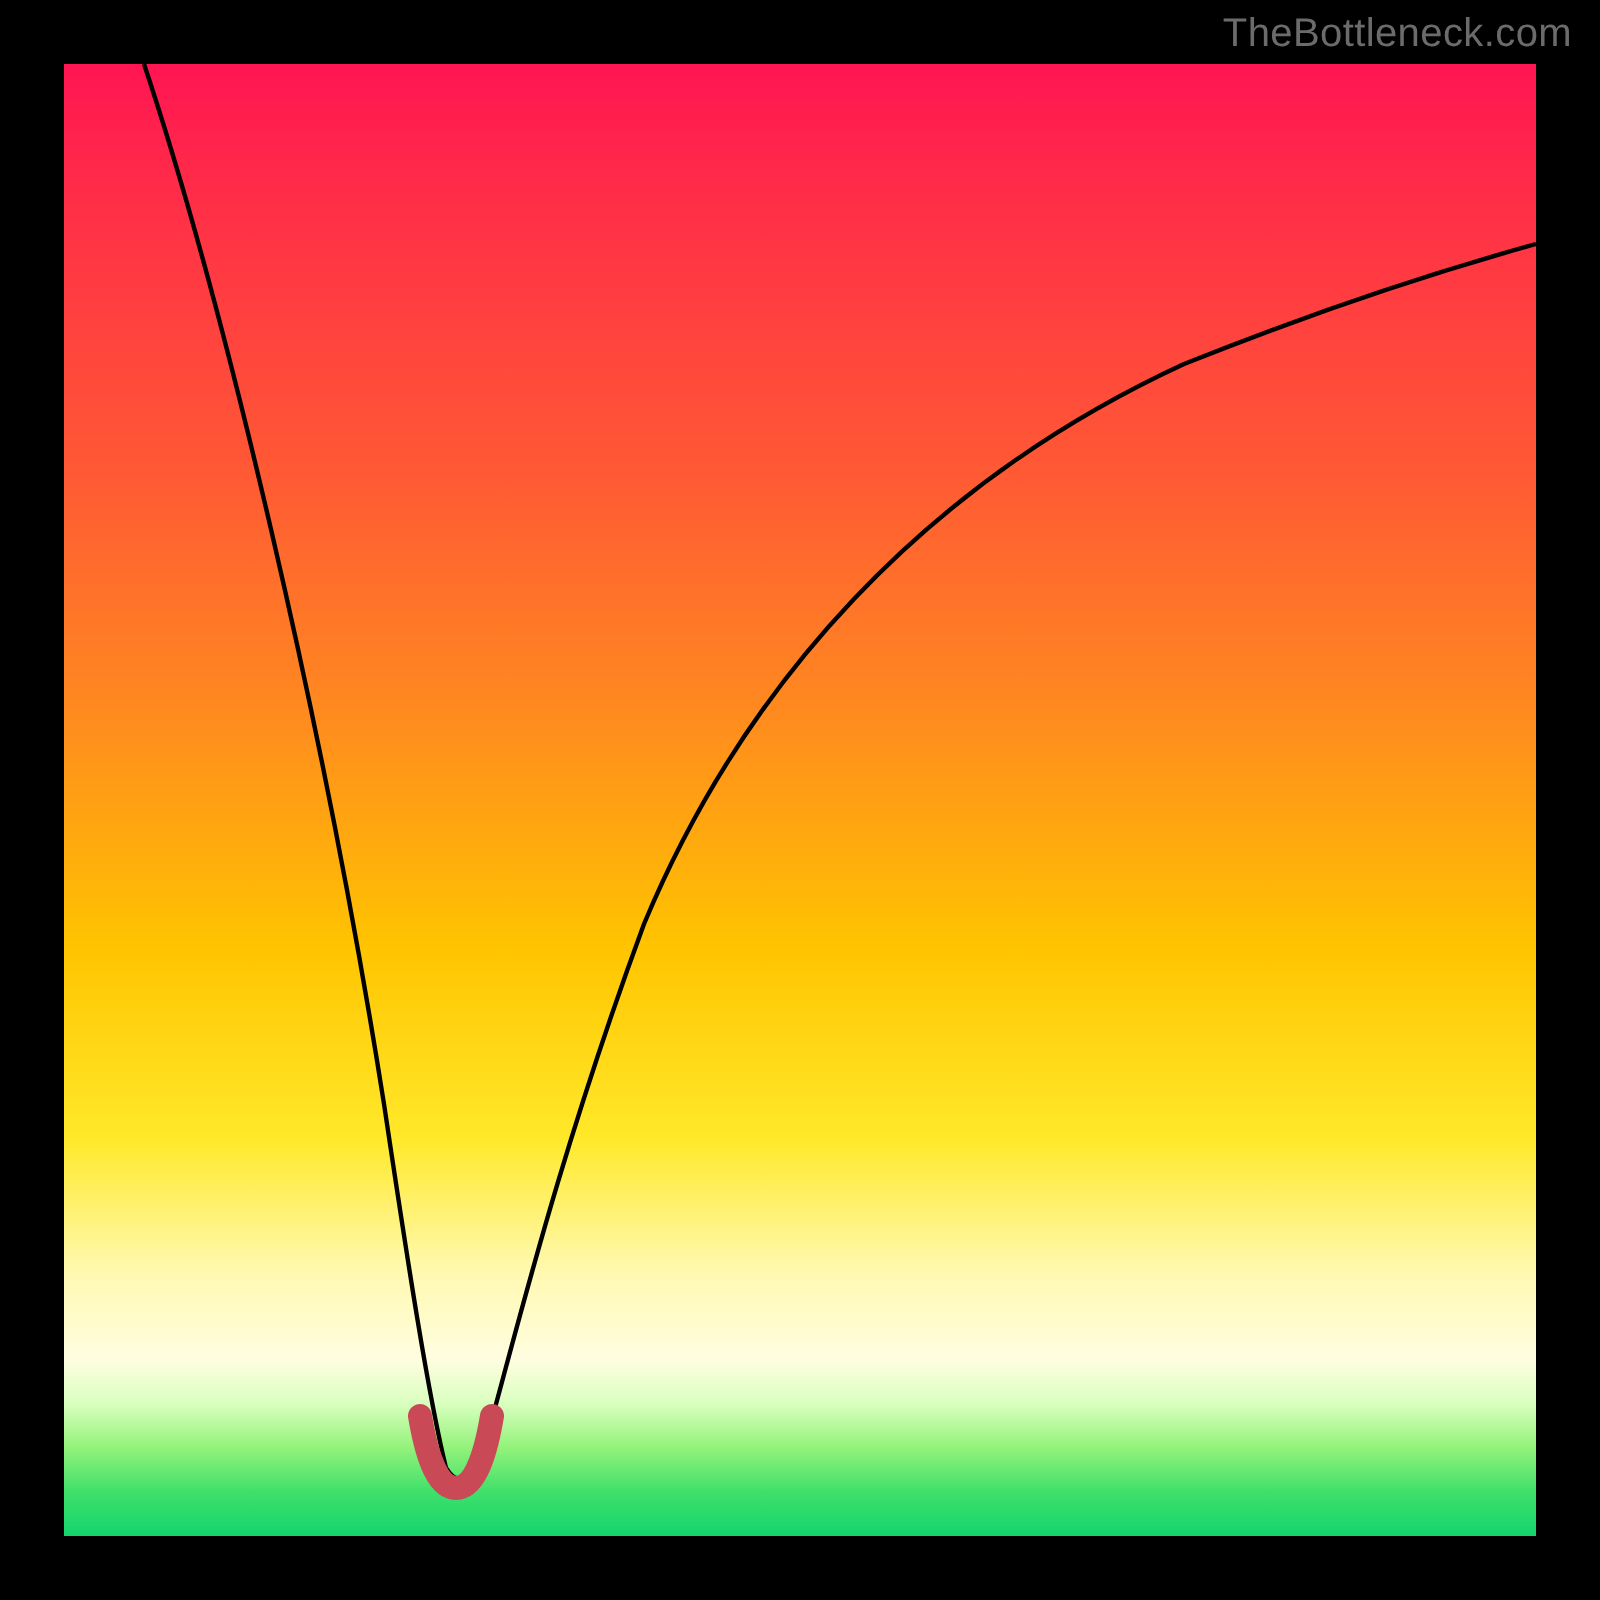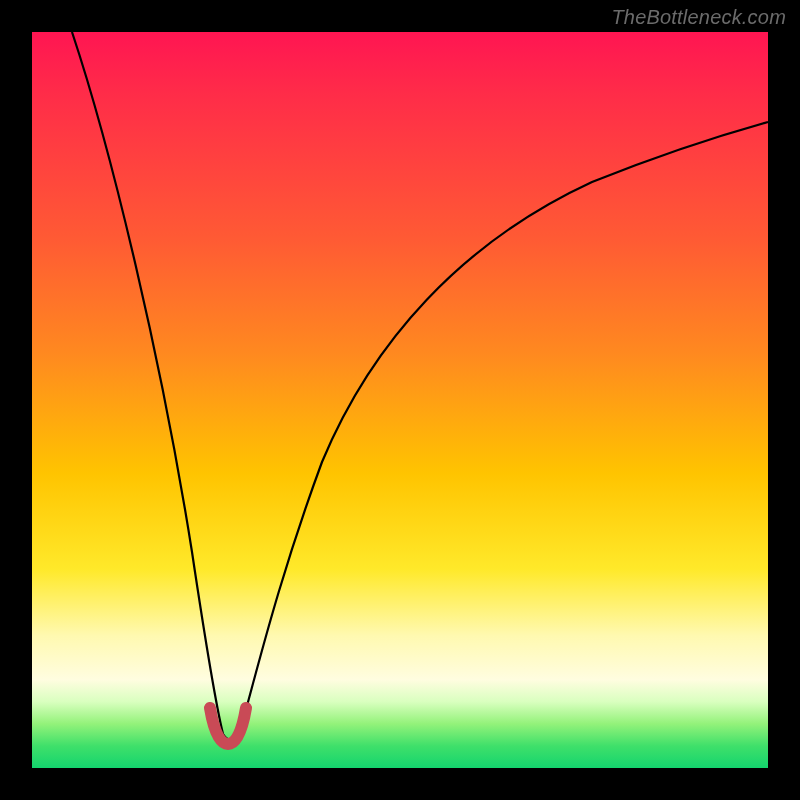--- a/index.html
+++ b/index.html
@@ -41,21 +41,20 @@
     );
   }
   .watermark {
     position: absolute;
     top: 6px;
     right: 14px;
     color: #6b6b6b;
     font-size: 20px;
     font-weight: 500;
     letter-spacing: 0.2px;
-    font-style: italic;
   }
   svg.curve {
     position: absolute;
     left: 0; top: 0;
     width: 736px; height: 736px;
     overflow: visible;
   }
   .curve-path {
     fill: none;
     stroke: #000;

